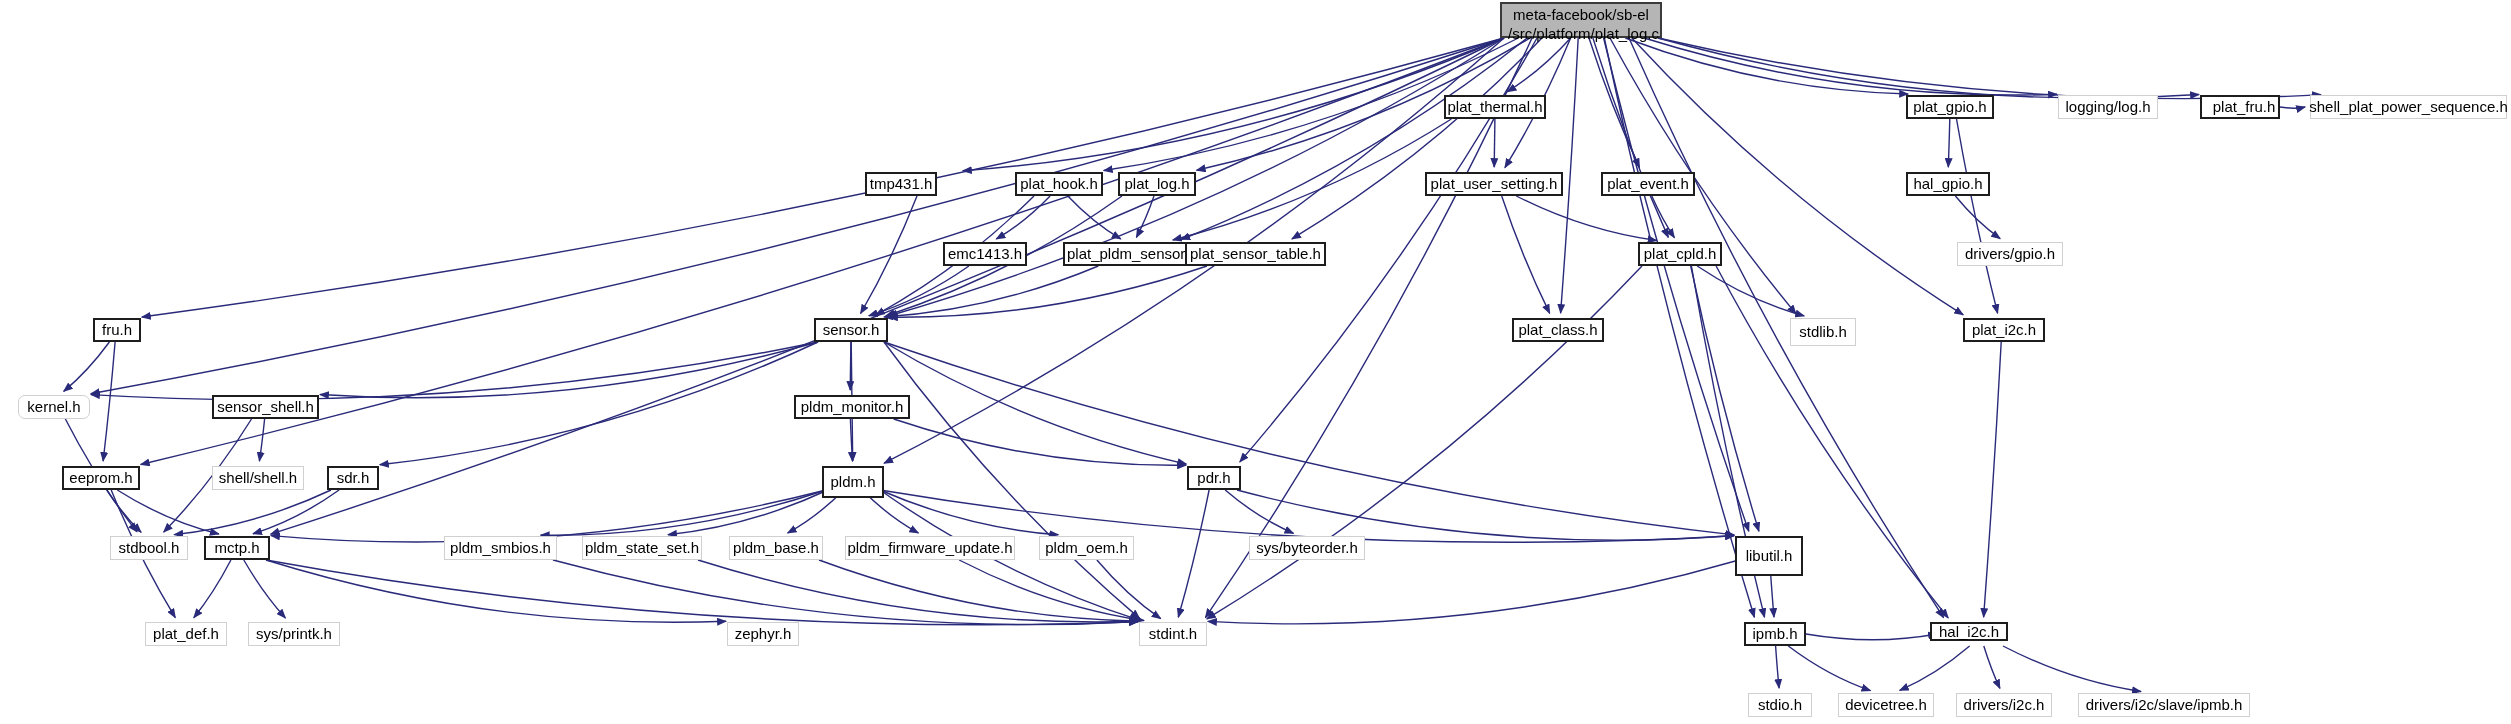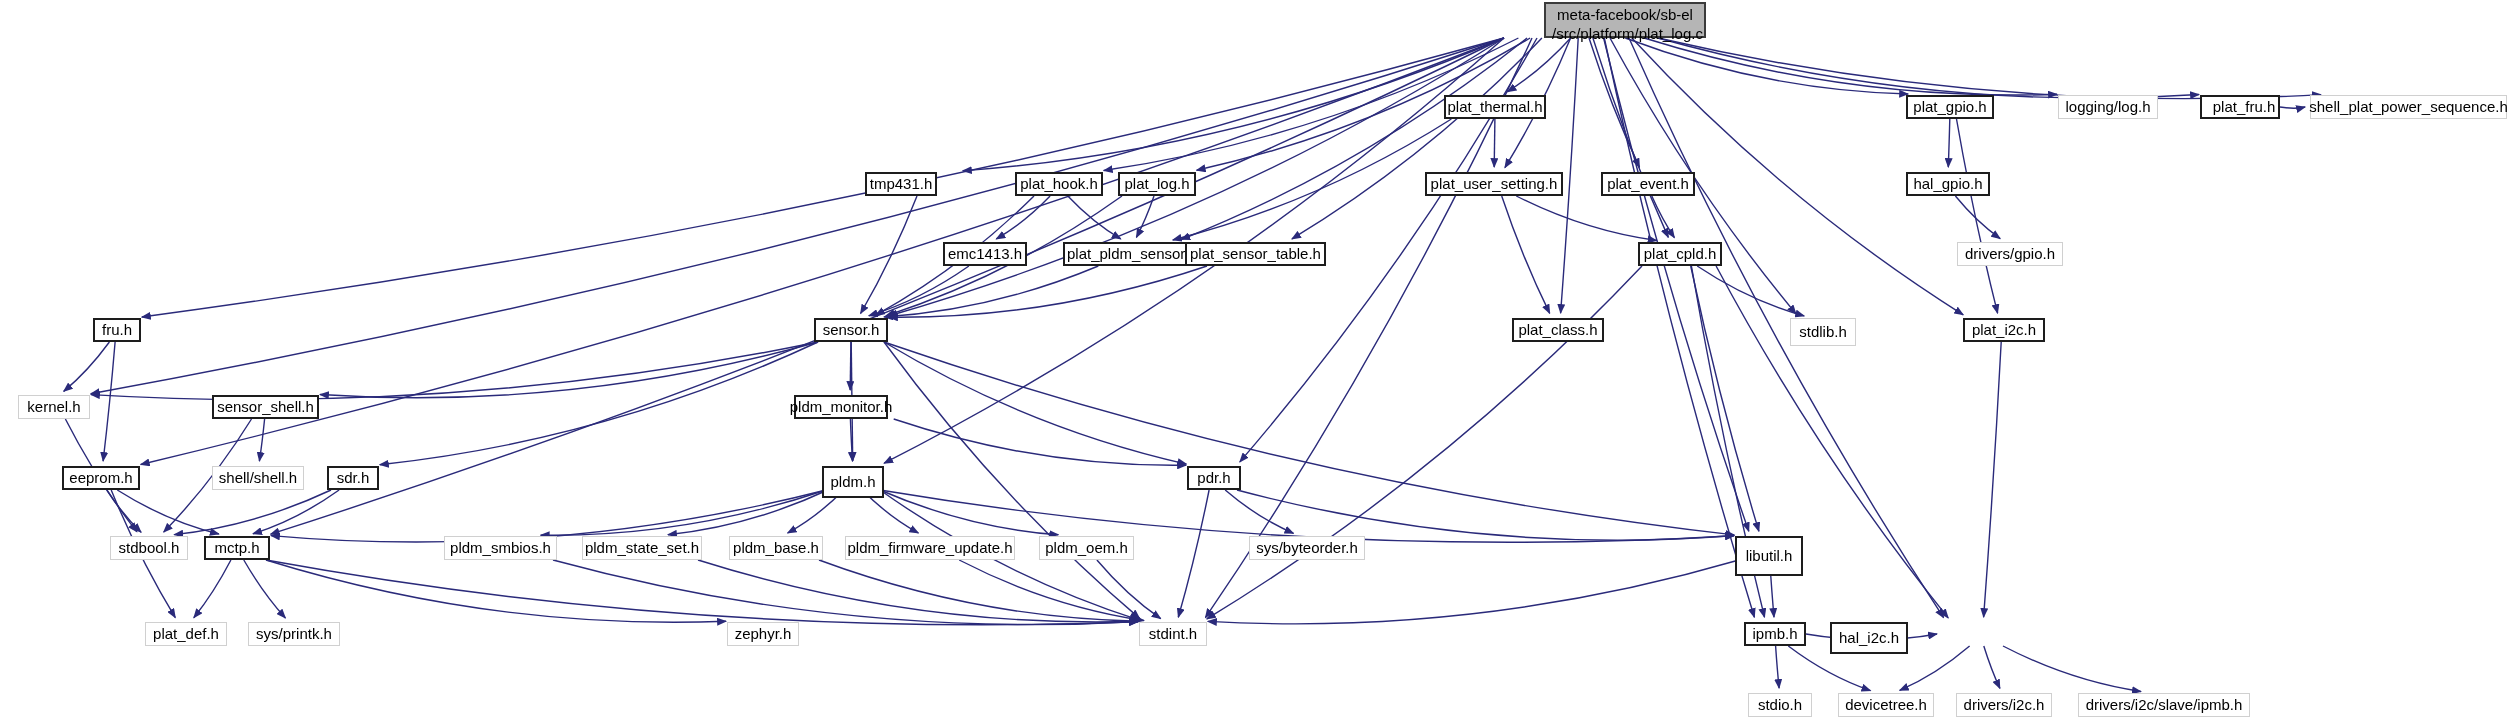--- a/index.html
+++ b/index.html
@@ -5,21 +5,21 @@
   html,body{margin:0;padding:0;background:#ffffff;}
   #canvas{position:relative;width:2511px;height:724px;background:#ffffff;
           font-family:"Liberation Sans",sans-serif;overflow:hidden;}
   #edges{position:absolute;left:0;top:0;width:2511px;height:724px;pointer-events:none;}
   .node{position:absolute;box-sizing:border-box;display:flex;align-items:center;
         justify-content:center;background:#ffffff;white-space:nowrap;
         font-size:15px;color:#000000;line-height:1.05;text-align:center;}
   .node.thin{border:1px solid #d0d0d0;}
   .node.bold{border:2px solid #1d1d1d;}
   .node.root{border:2px solid #3b3b3b;background:#b5b5b5;font-size:15px;
-             padding:2px 6px;line-height:1.25;margin-left:44px;}
+             padding:2px 6px;line-height:1.25;}
   .node .l2{display:block;}
 </style>
 </head>
 <body>
 
 <div id="canvas">
   <svg id="edges" viewBox="0 0 2511 724" xmlns="http://www.w3.org/2000/svg">
     <defs>
       <marker id="ah" markerWidth="10" markerHeight="8" refX="9" refY="4" orient="auto" markerUnits="userSpaceOnUse">
         <path d="M0,0 L10,4 L0,8 z" fill="#2a2a7a"></path>
@@ -188,27 +188,27 @@
       </div>
       <div class="node bold" style="left: 1512px; top: 318px; width: 92px; height: 24px;">
         <span>plat_class.h</span>
       </div>
       <div class="node thin" style="left: 1790px; top: 318px; width: 66px; height: 28px;">
         <span>stdlib.h</span>
       </div>
       <div class="node bold" style="left: 1963px; top: 318px; width: 82px; height: 24px;">
         <span>plat_i2c.h</span>
       </div>
-      <div class="node thin" style="left: 18px; top: 395px; width: 72px; height: 24px;">
+      <div class="node thin" style="left: 18px; top: 395px; width: 72px; height: 24px; border-radius: 7px;">
         <span>kernel.h</span>
       </div>
       <div class="node bold" style="left: 212px; top: 395px; width: 107px; height: 24px;">
         <span>sensor_shell.h</span>
       </div>
-      <div class="node bold" style="left: 794px; top: 395px; width: 94px; height: 24px;">
+      <div class="node bold" style="left: 794px; top: 395px; width: 116px; height: 24px;">
         <span>pldm_monitor.h</span>
       </div>
       <div class="node bold" style="left: 62px; top: 466px; width: 78px; height: 24px;">
         <span>eeprom.h</span>
       </div>
       <div class="node thin" style="left: 212px; top: 466px; width: 92px; height: 24px;">
         <span>shell/shell.h</span>
       </div>
       <div class="node bold" style="left: 327px; top: 466px; width: 52px; height: 24px;">
         <span>sdr.h</span>
@@ -254,21 +254,21 @@
       </div>
       <div class="node thin" style="left: 727px; top: 622px; width: 72px; height: 24px;">
         <span>zephyr.h</span>
       </div>
       <div class="node thin" style="left: 1139px; top: 622px; width: 68px; height: 24px;">
         <span>stdint.h</span>
       </div>
       <div class="node bold" style="left: 1744px; top: 622px; width: 62px; height: 24px;">
         <span>ipmb.h</span>
       </div>
-      <div class="node bold" style="left: 1830px; top: 622px; width: 78px; height: 32px;">
+      <div class="node bold" style="left: 1930px; top: 622px; width: 78px; height: 19px;">
         <span>hal_i2c.h</span>
       </div>
       <div class="node thin" style="left: 1748px; top: 693px; width: 64px; height: 24px;">
         <span>stdio.h</span>
       </div>
       <div class="node thin" style="left: 1838px; top: 693px; width: 96px; height: 24px;">
         <span>devicetree.h</span>
       </div>
       <div class="node thin" style="left: 1956px; top: 693px; width: 96px; height: 24px;">
         <span>drivers/i2c.h</span>

